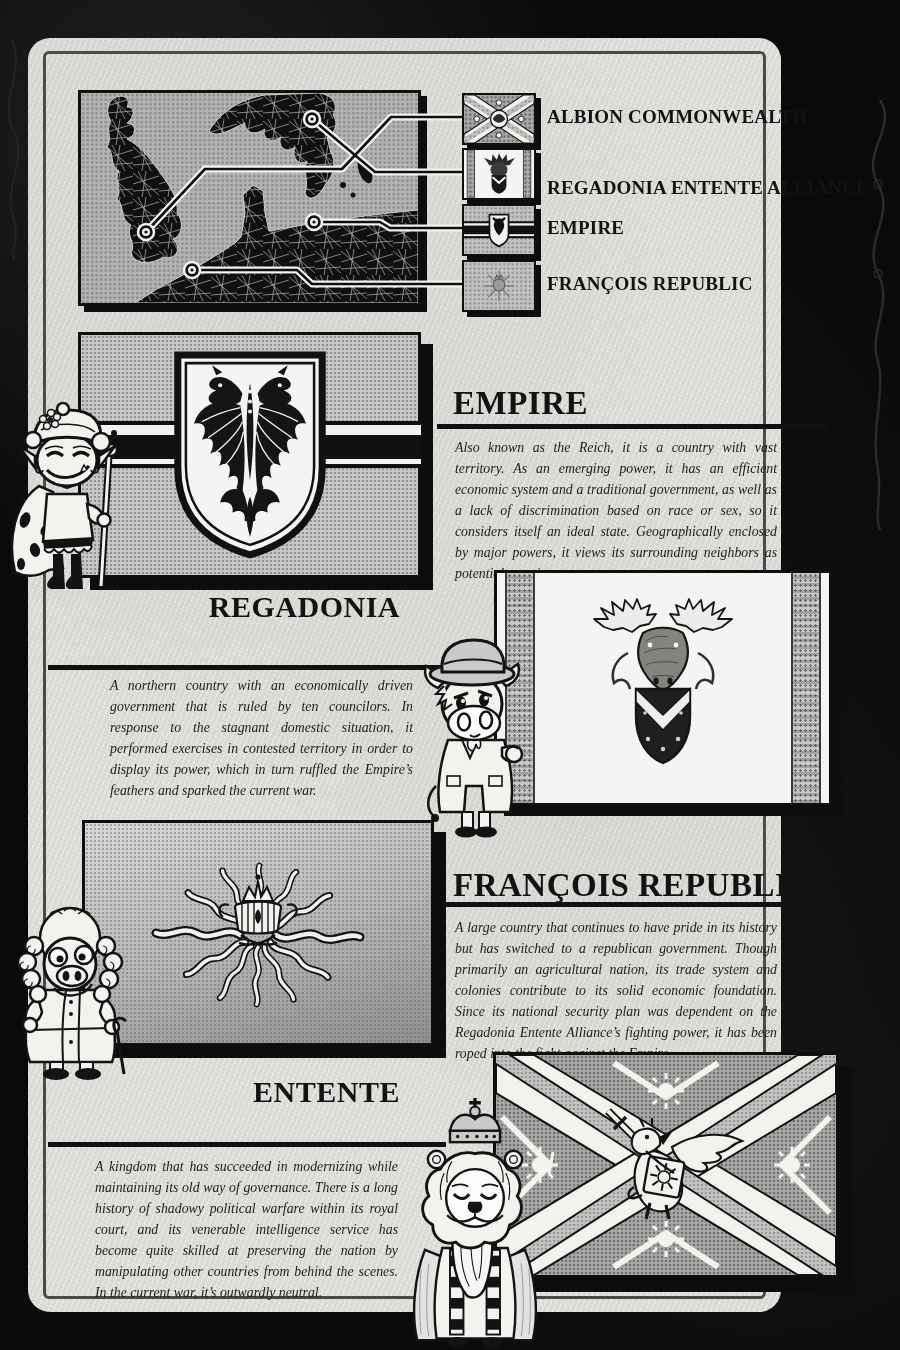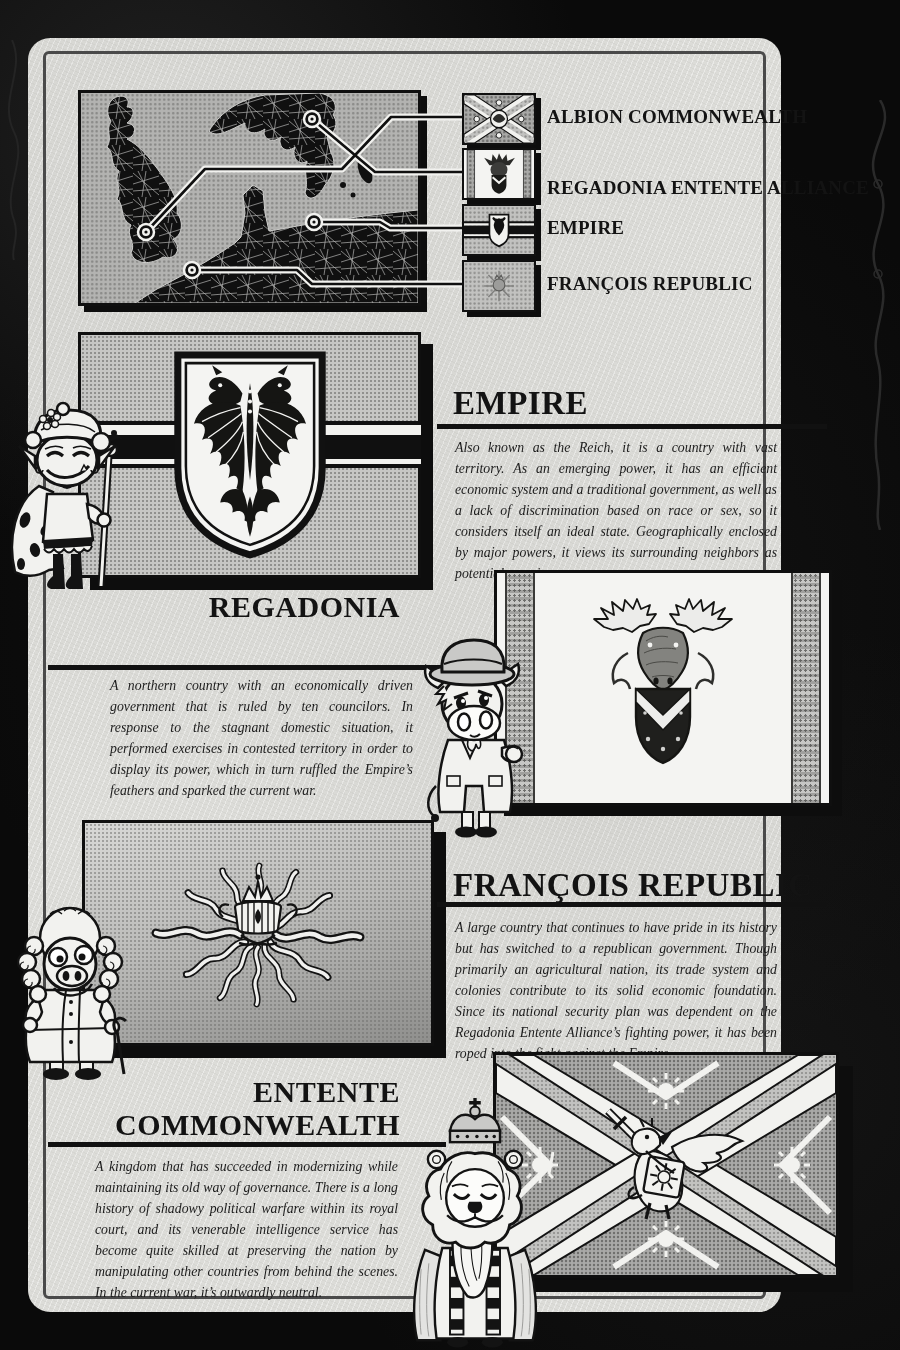--- a/index.html
+++ b/index.html
@@ -541,21 +541,20 @@
           <circle cx="82" cy="55" r="3.5" fill="#131313"></circle>
         <ellipse cx="72" cy="74" rx="15" ry="10" fill="#f2f2ef" stroke="#131313" stroke-width="2.5"></ellipse>
         <ellipse cx="66" cy="74" rx="3.4" ry="5" fill="#131313"></ellipse>
         <ellipse cx="78" cy="74" rx="3.4" ry="5" fill="#131313"></ellipse>
         <path d="M54,86 C62,97 84,96 92,82" fill="none" stroke="#131313" stroke-width="2.5"></path>
       </svg>
     </div>
 
     <div class="abs h-title-2line t-albion">
       <div>ENTENTE</div>
-      <div>COMMONWEALTH</div>
     </div>
     <div class="abs rule r-albion"></div>
     <div class="abs para p-albion">A kingdom that has succeeded in modernizing while maintaining its old way of governance. There is a long history of shadowy political warfare within its royal court, and its venerable intelligence service has become quite skilled at preserving the nation by manipulating other countries from behind the scenes. In the current war, it’s outwardly neutral.</div>
 
     <div class="abs big-flag flag-albion">
       <svg viewBox="0 0 340 220" preserveAspectRatio="none">
         <rect width="340" height="220" fill="url(#htd)"></rect>
         <path d="M0,0 L38,0 L340,182 L340,220 L302,220 L0,38 Z" fill="#f2f2ef" stroke="#131313" stroke-width="2"></path>
         <path d="M340,0 L302,0 L0,182 L0,220 L38,220 L340,38 Z" fill="#f2f2ef" stroke="#131313" stroke-width="2"></path>
         <line x1="-6" y1="-4" x2="346" y2="224" stroke="#131313" stroke-width="17"></line>

